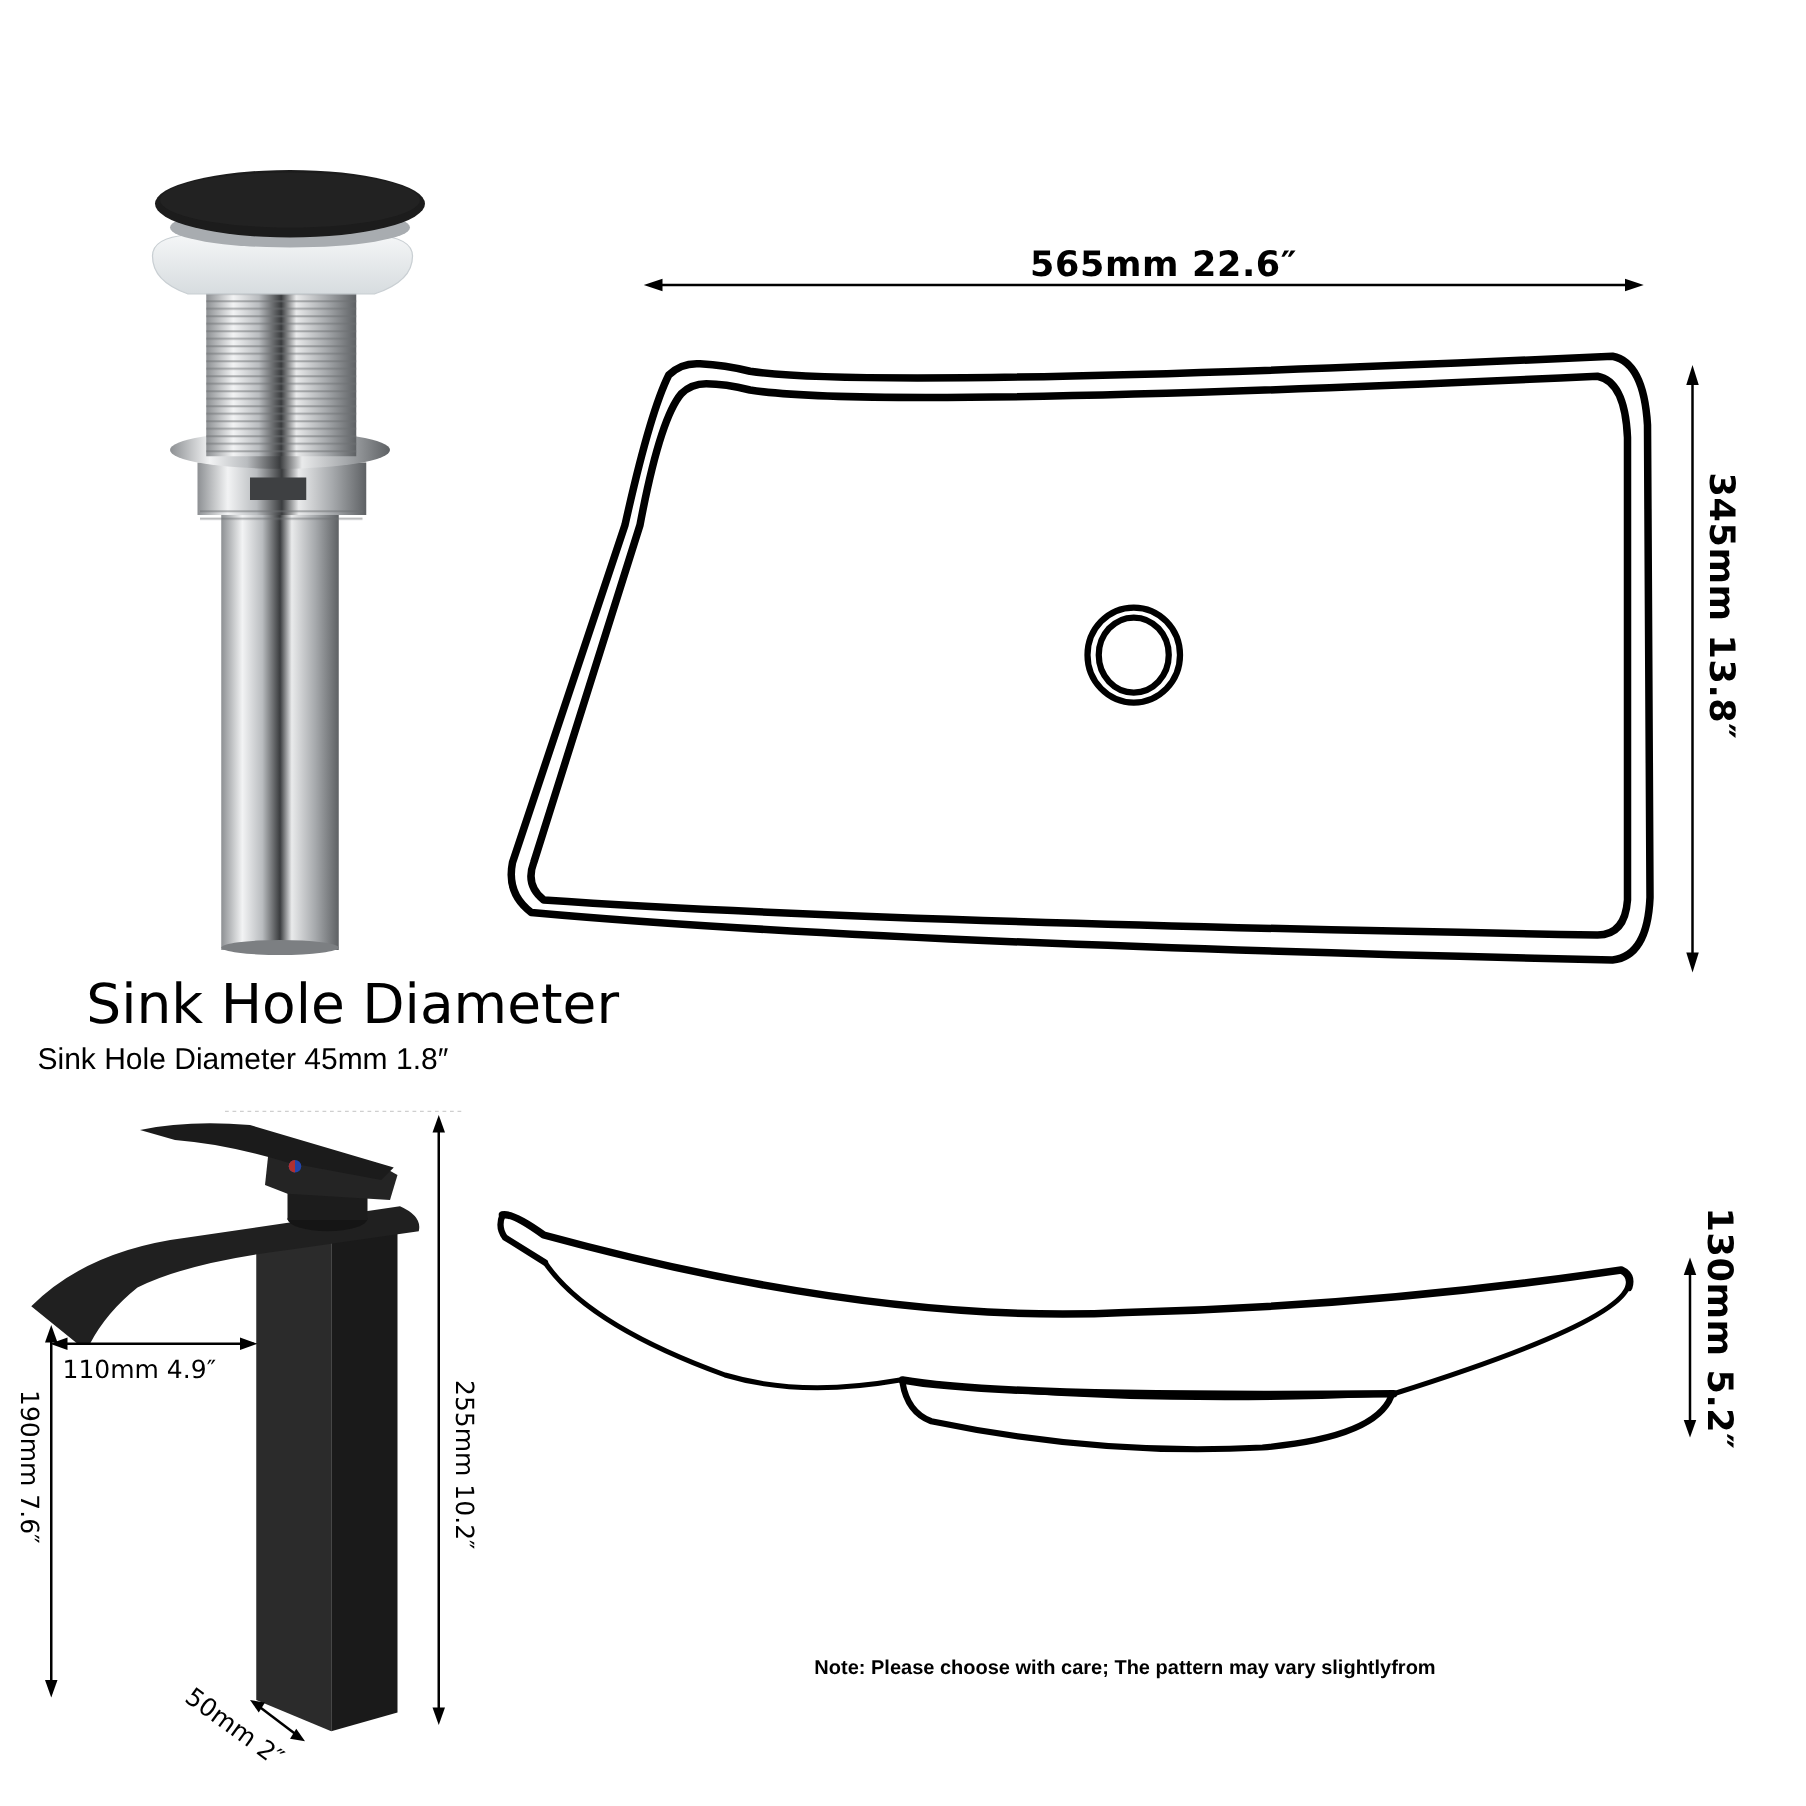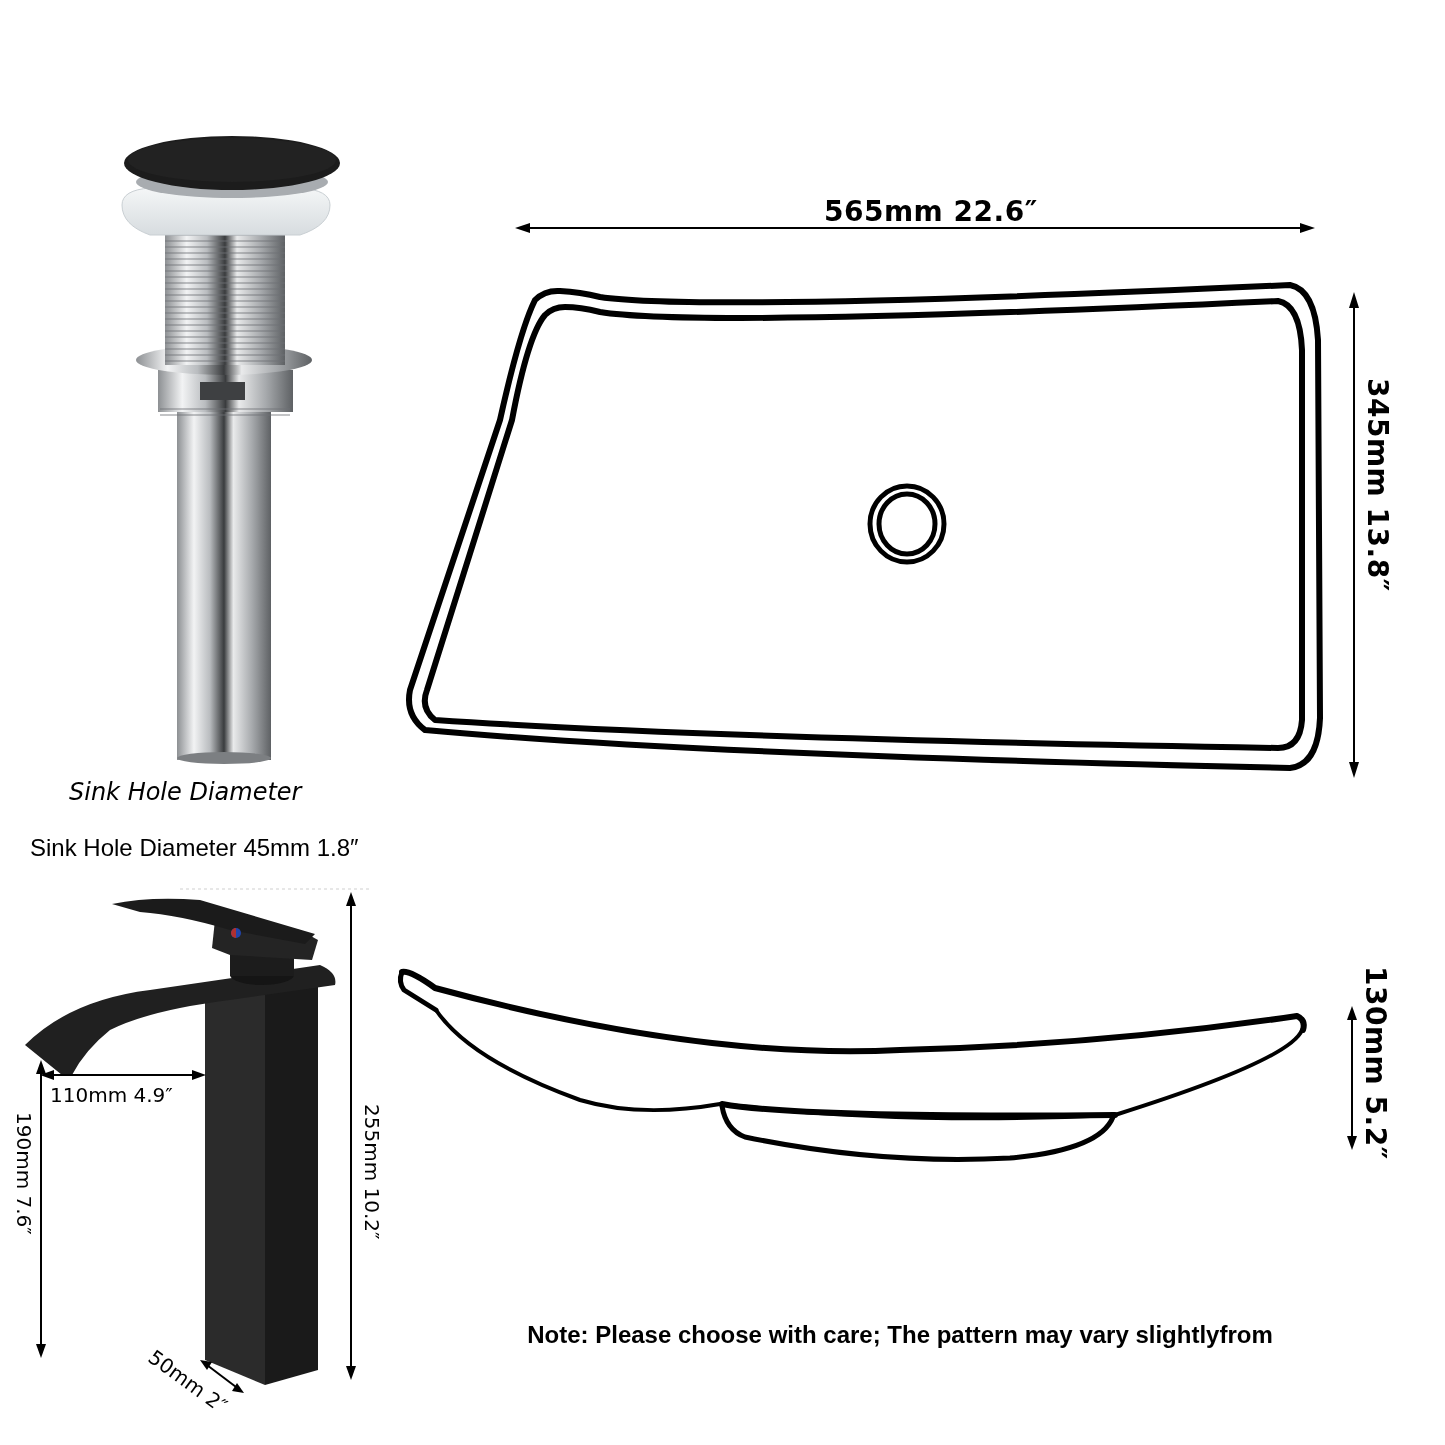--- a/index.html
+++ b/index.html
@@ -2,23 +2,23 @@
 <html><head>
 <meta charset="utf-8">
 <style>
   html, body { margin:0; padding:0; background:#ffffff; }
   body { width:1445px; height:1445px; position:relative; overflow:hidden; font-family:"DejaVu Sans", sans-serif; color:#000; }
   .abs { position:absolute; }
   svg.layer { position:absolute; left:0; top:0; width:1445px; height:1445px; }
   .dim-bold { font-family:"DejaVu Sans", sans-serif; font-weight:bold; font-size:28px; letter-spacing:0.5px; white-space:nowrap; }
   .dim-reg { font-family:"DejaVu Sans", sans-serif; font-size:20px; white-space:nowrap; }
   .rot90 { transform-origin:0 0; transform:rotate(90deg); }
-  .title { font-family:"DejaVu Sans", sans-serif; font-size:24px; font-weight:normal; white-space:nowrap;font-style:italic; }
+  .title { font-family:"DejaVu Sans", sans-serif; font-size:44px; font-weight:normal; white-space:nowrap; }
   .subtitle { font-family:Liberation Sans, sans-serif; font-size:24px; white-space:nowrap; }
-  .note { font-family:"Liberation Sans", sans-serif; font-weight:bold; font-size:24px; text-align:center; line-height:38px; white-space:nowrap; }
+  .note { font-family:"Liberation Sans", sans-serif; font-weight:bold; font-size:16px; text-align:center; line-height:38px; white-space:nowrap; }
 </style>
 </head>
 <body>
 
 <svg class="layer" viewBox="0 0 1445 1445">
   <defs>
     <linearGradient id="chrome" x1="0" x2="1" y1="0" y2="0">
       <stop offset="0" stop-color="#8d9093"></stop>
       <stop offset="0.18" stop-color="#f2f3f4"></stop>
       <stop offset="0.35" stop-color="#b9bcbf"></stop>

